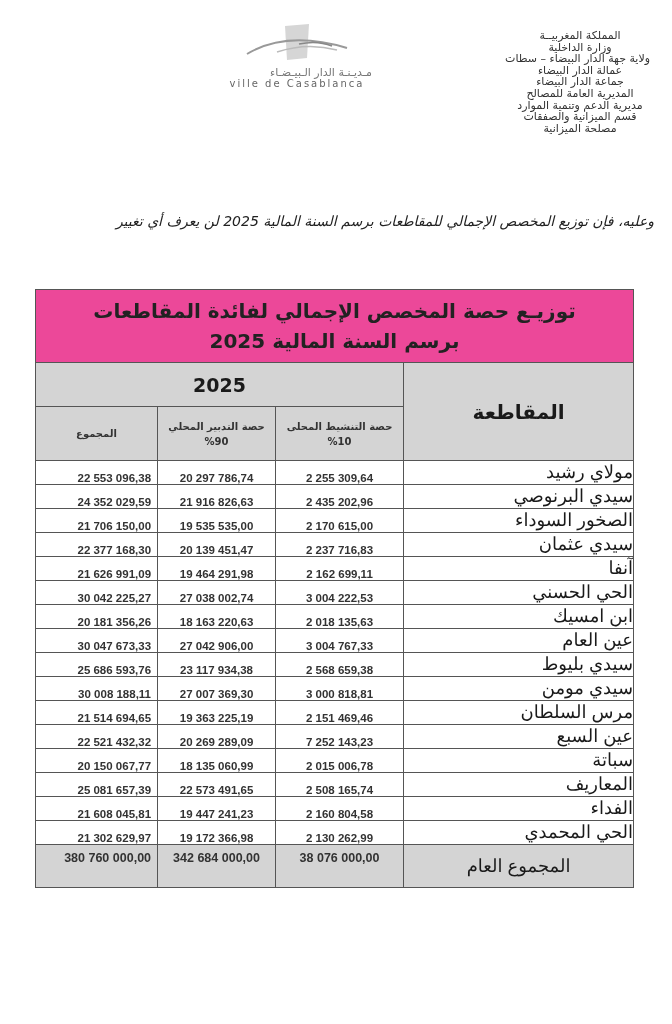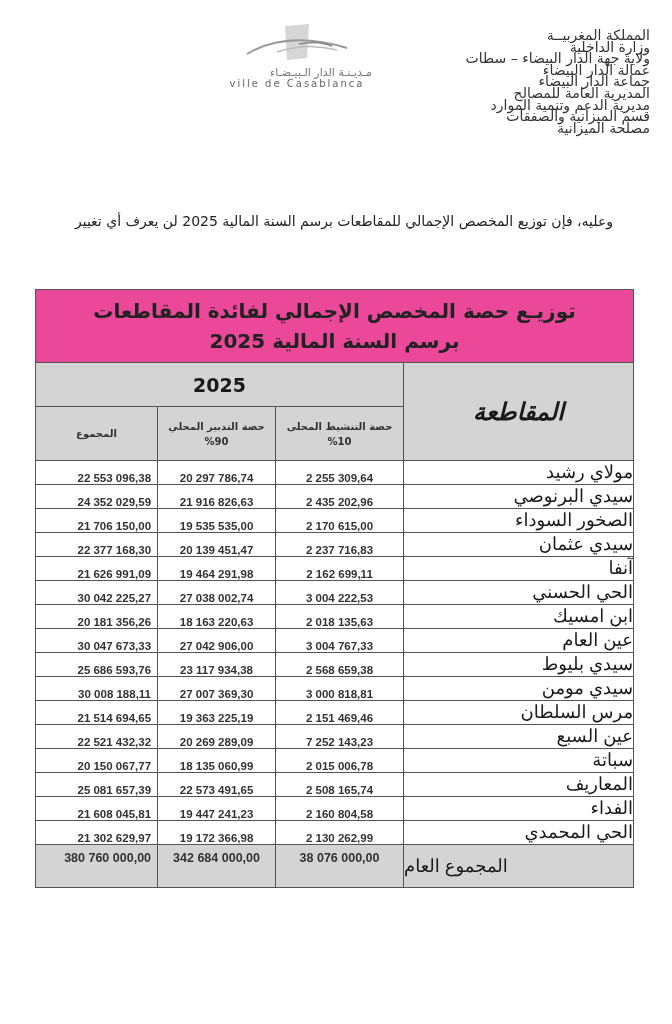--- a/index.html
+++ b/index.html
@@ -2,62 +2,62 @@
 <html><head>
 <meta charset="utf-8">
 <style>
   html, body { margin: 0; padding: 0; }
   body {
     width: 672px; height: 1024px; background: #ffffff; position: relative; overflow: hidden;
     font-family: "DejaVu Sans", sans-serif; color: #1a1a1a;
   }
   .admin-block {
     position: absolute; right: 22px; top: 30px; width: 140px;
-    direction: rtl; text-align: right; font-size: 14px; line-height: 11.6px; color: #333;
+    direction: rtl; text-align: center; font-size: 11px; line-height: 11.6px; color: #333;
     font-family: "DejaVu Sans", sans-serif;
   }
   .admin-block div { white-space: nowrap; }
   .logo {
     position: absolute; left: 222px; top: 22px; width: 150px; height: 80px; text-align: center;
   }
   .logo svg { display: block; margin: 0 auto; }
   .logo-ar { font-size: 11px; color: #777; direction: rtl; margin-top: 2px; letter-spacing: 1px; text-align: right; }
   .logo-fr { font-size: 10px; color: #666; letter-spacing: 2px; margin-top: -1px; font-family: "DejaVu Sans", sans-serif; }
   .intro {
-    position: absolute; left: 34px; top: 203px; width: 620px; direction: rtl; text-align: center;
-    font-size: 14px; line-height: 37px; color: #222; font-family: "DejaVu Sans", sans-serif;
+    position: absolute; left: 34px; top: 203px; width: 620px; direction: rtl; text-align: right;
+    font-size: 14px; line-height: 37px; color: #222; font-family: "DejaVu Sans", sans-serif; font-style: italic;
   }
   table.alloc {
     position: absolute; left: 35px; top: 289px; width: 598px;
     border-collapse: collapse; direction: rtl; table-layout: fixed;
   }
   table.alloc td, table.alloc th {
     border: 1px solid #555; padding: 0;
   }
   .title-cell {
     background: #ec4899; text-align: center; font-weight: bold; font-size: 20px; line-height: 30px;
     height: 72px; color: #222; font-family: "DejaVu Sans", sans-serif;
   }
   .gray { background: #d4d4d4; }
-  .h-district { width: 230px; font-size: 24px; font-weight: bold; text-align: center; font-style: italic; }
+  .h-district { width: 230px; font-size: 20px; font-weight: bold; text-align: center; }
   .h-year { height: 43px; font-size: 19px; font-weight: bold; text-align: center; }
   .h-sub { height: 53px; font-size: 10px; font-weight: bold; text-align: center; line-height: 15px; color: #333; }
   td.name {
     text-align: right; font-size: 18px; padding-right: 10px; height: 23px; line-height: 23px;
     letter-spacing: 3px; font-family: Liberation Sans, sans-serif; white-space: nowrap; overflow: hidden;
   }
   td.num {
     font-family: "Liberation Sans", sans-serif; font-weight: bold; font-size: 11.5px; color: #333;
     direction: ltr; height: 23px; vertical-align: bottom; padding-bottom: 2px; margin-top: 45px;
   }
   td.num.c1 { text-align: right; padding-right: 6px; }
   td.num.c2, td.num.c3 { text-align: center; }
   tr.total td { height: 26px; }
   tr.total td.num { font-size: 12.5px; vertical-align: middle; padding-bottom: 16px; }
-  tr.total td.name { font-size: 18px; text-align: left; }
+  tr.total td.name { font-size: 18px; text-align: center; }
 </style>
 </head>
 <body>
 
 <div class="admin-block">
   <div>المملكة المغربيــة</div>
   <div>وزارة الداخلية</div>
   <div>ولاية جهة الدار البيضاء – سطات</div>
   <div>عمالة الدار البيضاء</div>
   <div>جماعة الدار البيضاء</div>

